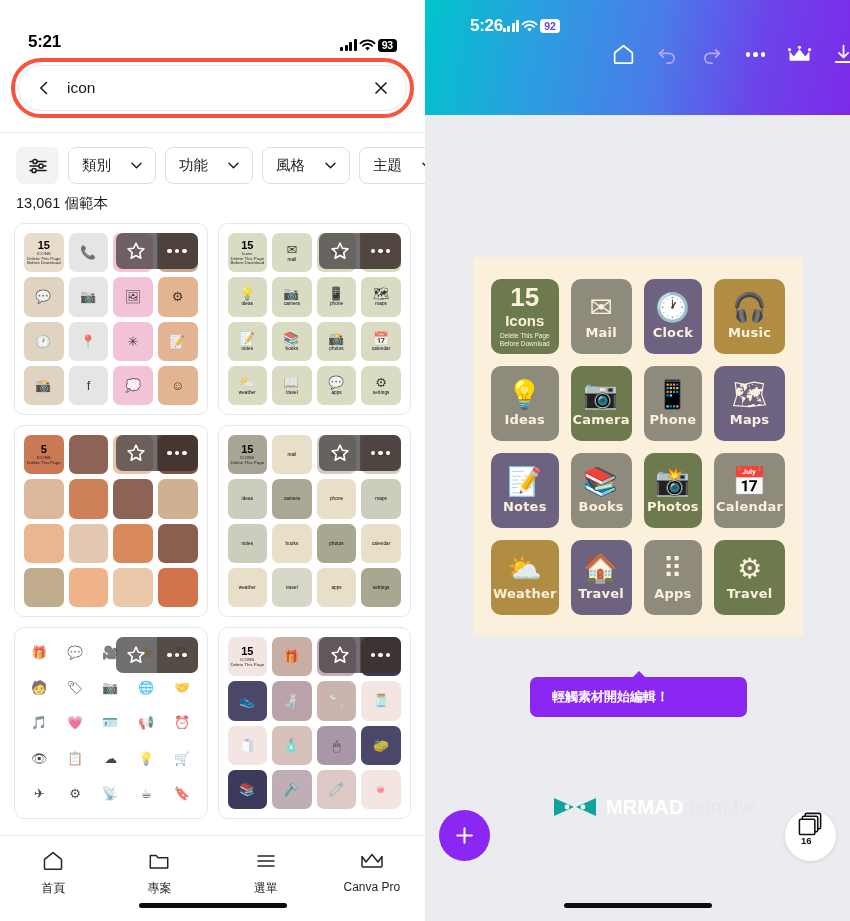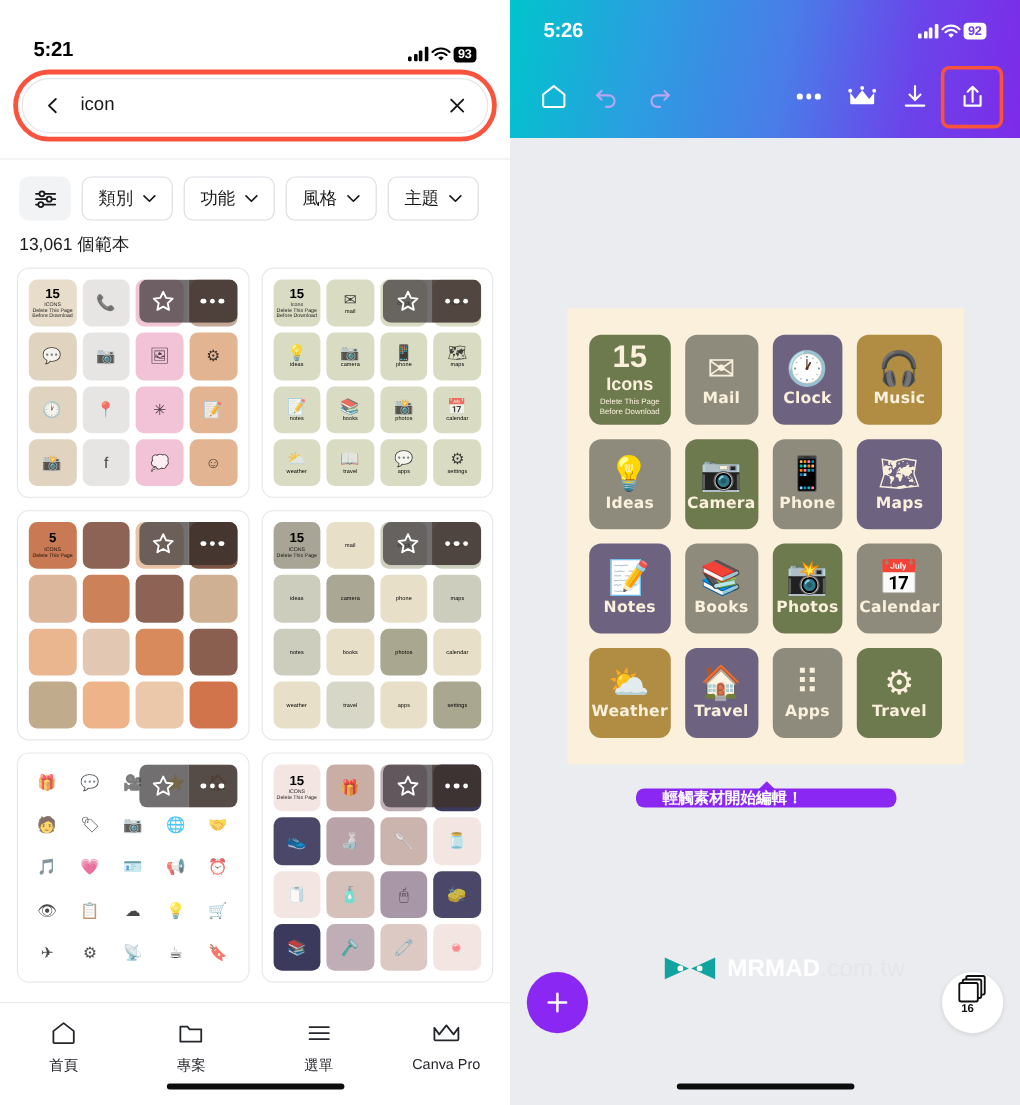--- a/index.html
+++ b/index.html
@@ -77,21 +77,21 @@
     background:#f2f3f5;
     border-radius:8px;
     display:flex; align-items:center; justify-content:center;
     flex:0 0 auto;
   }
   .chip {
     height:37px;
     border:1px solid #dcdee3;
     border-radius:8px;
     background:#fff;
-    display:flex; align-items:center; gap:8px;
+    display:flex; align-items:center; gap:20px;
     padding:0 13px;
     font-size:14.5px; color:#18191b;
     flex:0 0 auto;
     white-space:nowrap;
   }
   .chev-d { width:11px; height:7px; flex:0 0 11px; }
   .count {
     font-size:14.5px; color:#18191b;
     padding:10px 0 0 16px;
   }
@@ -177,21 +177,21 @@
   .panel-right {
     width:425px; height:921px;
     background:#ebecef;
     position:relative;
     display:flex; flex-direction:column;
     overflow:hidden;
   }
   .editor-top {
     flex:0 0 115px; height:115px;
     background:linear-gradient(100deg,#00c4cc 0%,#2a9fe0 26%,#4a7ce8 54%,#6b44ea 78%,#7d2ae8 100%);
-    display:flex; flex-direction:column;
+    display:flex; flex-direction:row;padding-left:17px;
   }
   .sb2 { height:52px; display:flex; align-items:center; padding:0 28px; }
   .sb2 .sb-time { color:#fff; }
   .sb2 .sig-bars i { background:#fff; }
   .sb2 .batt { background:#fff; color:#6c3ce9; }
   .toolbar {
     flex:1;
     display:flex; align-items:center;
     padding:0 14px 6px 14px;
     gap:0;
@@ -236,22 +236,22 @@
     font-size:13px; font-weight:700; letter-spacing:.2px;
     font-family:"DejaVu Sans",sans-serif;
   }
   .ctile.first { gap:0; }
   .ctile.first .c-num { font-size:26px; font-weight:700; line-height:1.05; }
   .ctile.first .c-ico { font-size:15px; font-weight:700; line-height:1.15; }
   .ctile.first .c-sub { font-size:6.5px; line-height:1.3; text-align:center; margin-top:3px; }
 
   .tooltip {
     position:absolute;
-    left:105px; top:542px;
-    width:217px; height:16px;
+    left:105px; top:562px;
+    width:217px; height:40px;
     background:#8b27f2;
     border-radius:7px;
     display:flex; align-items:center;
     padding-left:22px;
     color:#fff; font-size:13px; font-weight:700;
   }
   .tooltip:before {
     content:""; position:absolute;
     top:-6px; left:50%; transform:translateX(-50%);
     border-left:7px solid transparent;

